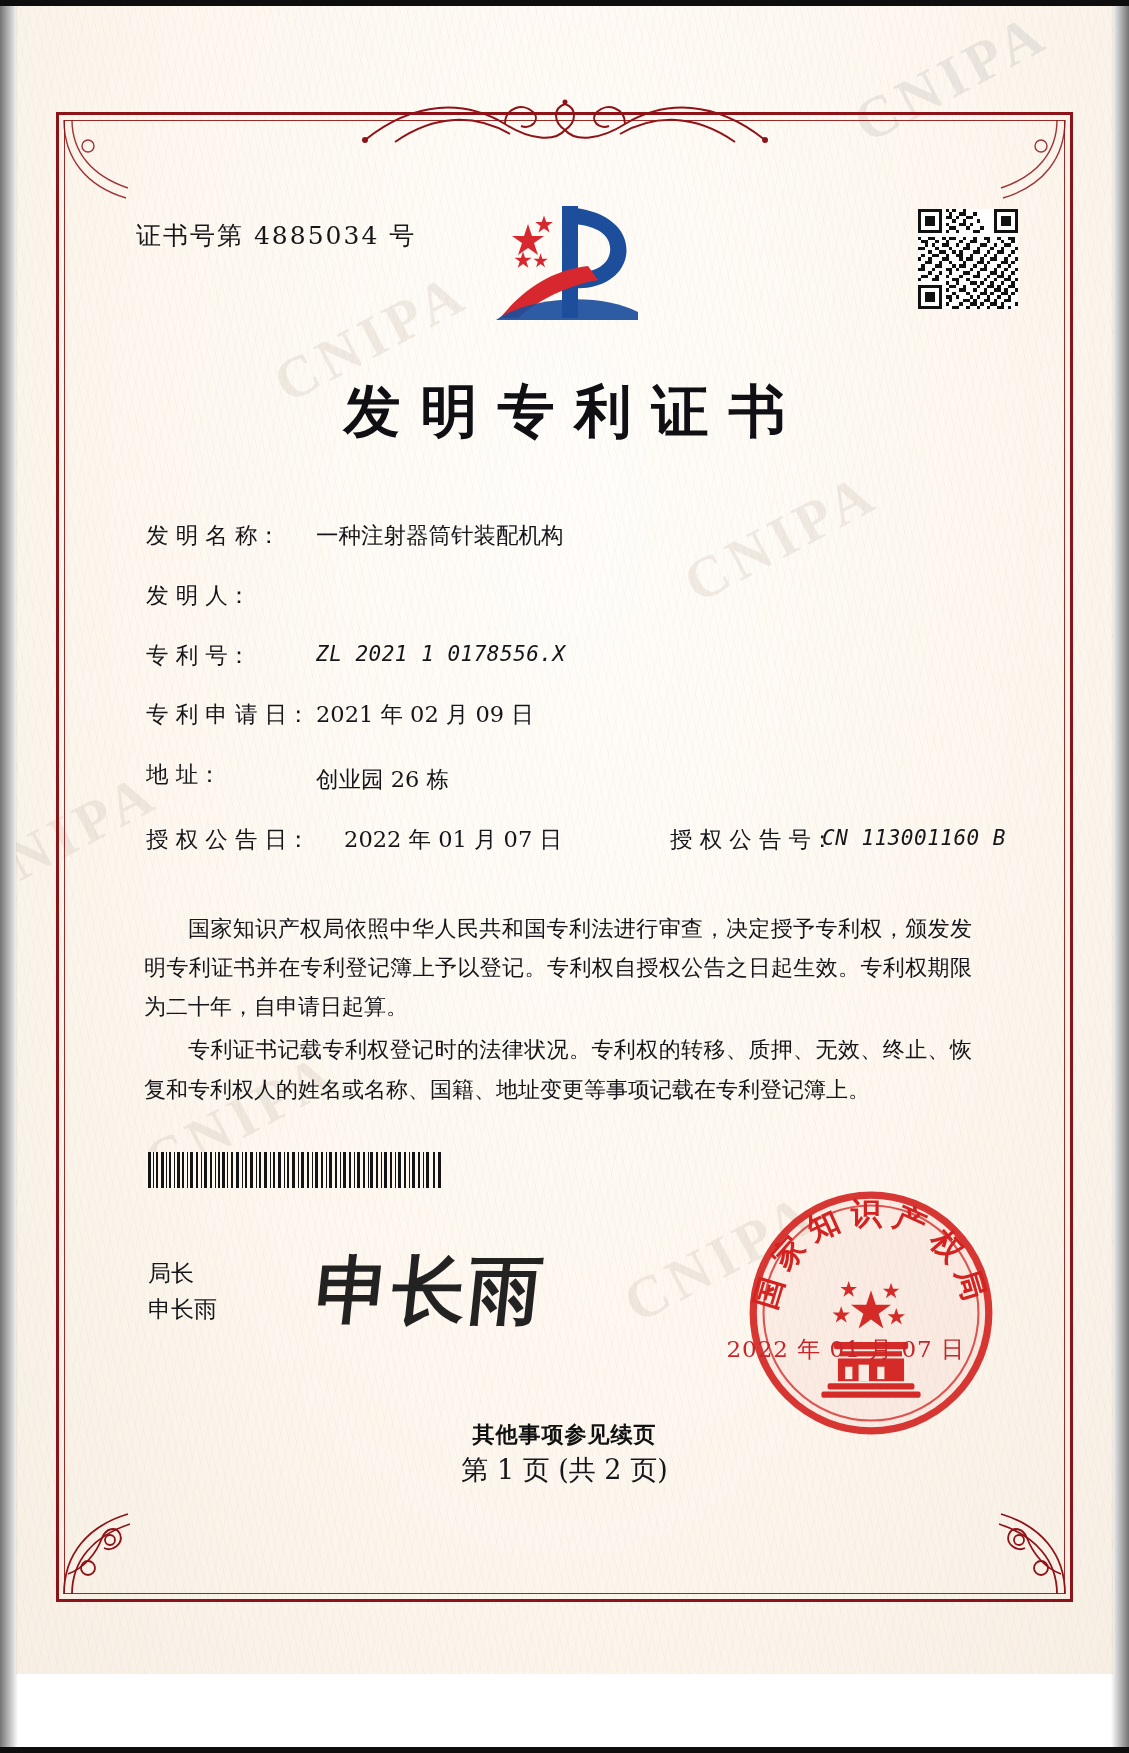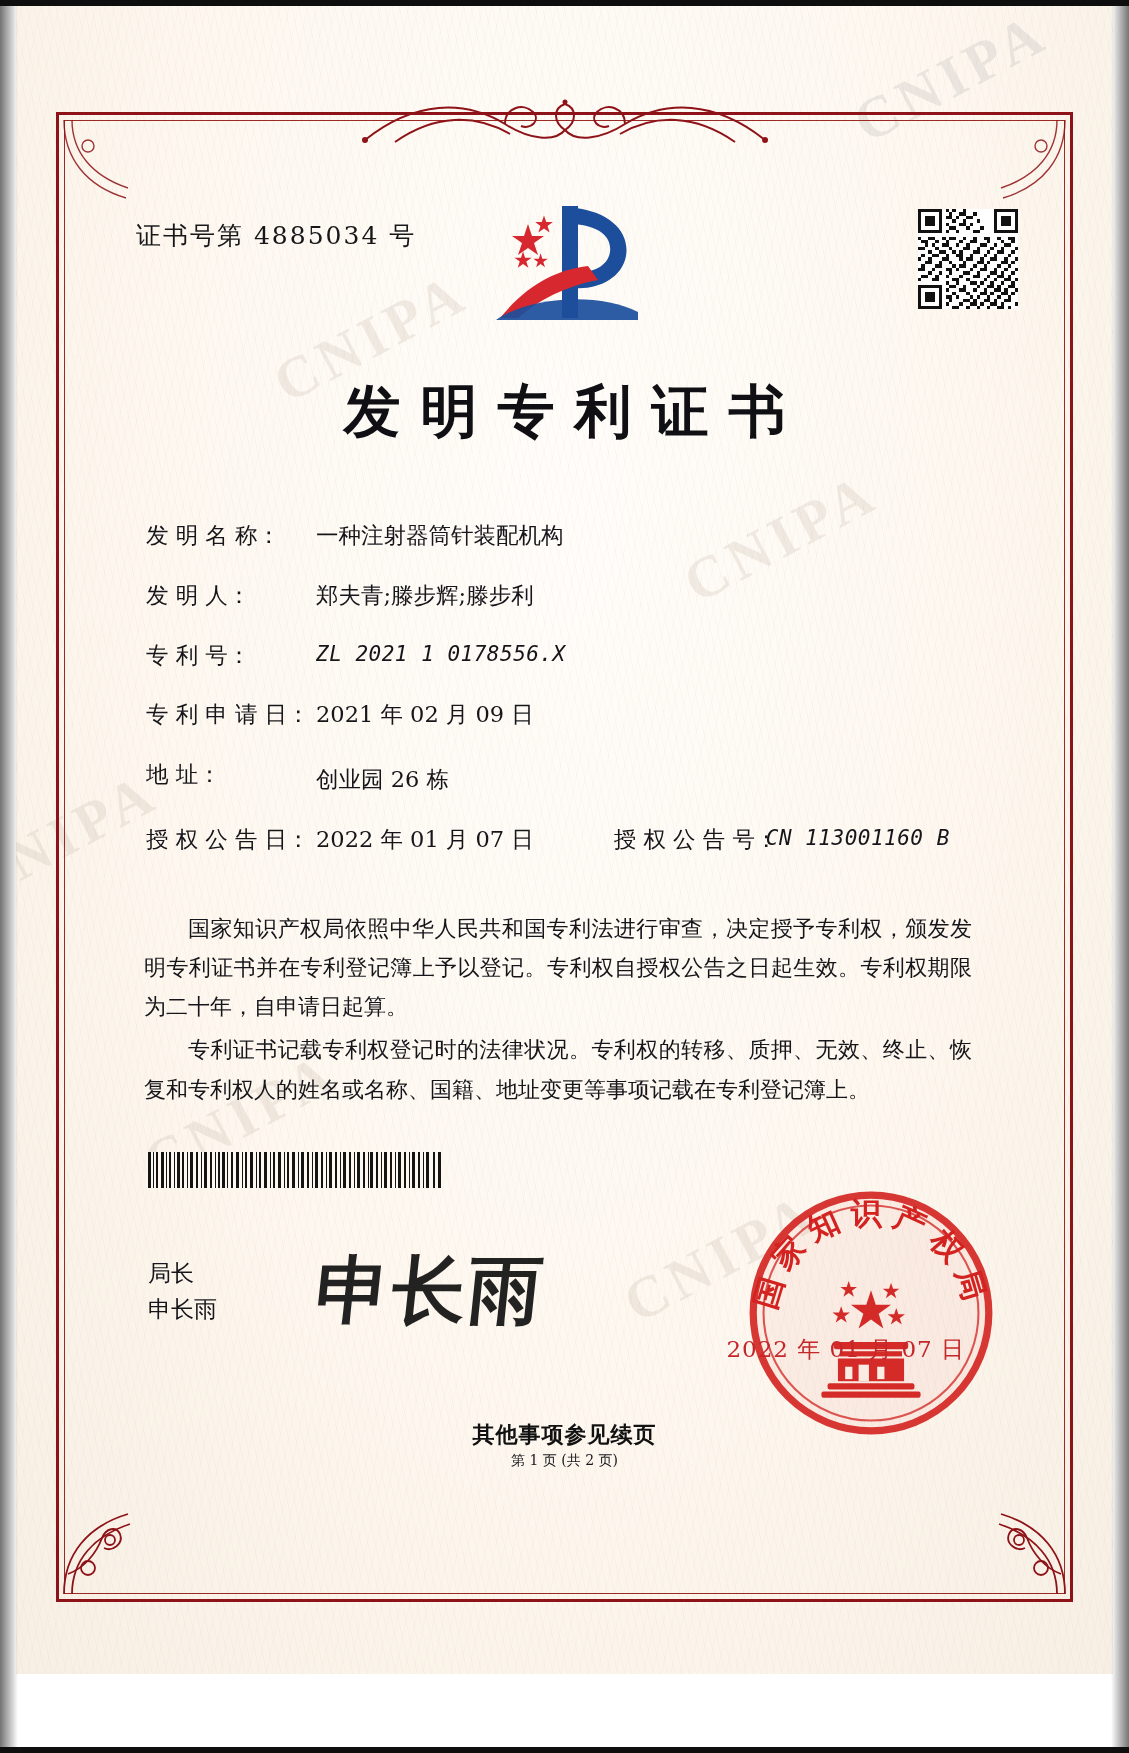--- a/index.html
+++ b/index.html
@@ -179,20 +179,21 @@
     top: 515px;
     width: 860px;
     font-size: 22.5px;
     color: #15151a;
     line-height: 1.5;
   }
   .row {
     display: flex;
     align-items: flex-start;
     margin-bottom: 26px;
+    justify-content: space-between;
   }
   .lbl {
     width: 168px;
     flex: 0 0 168px;
     display: flex;
     justify-content: space-between;
     white-space: nowrap;
   }
   .val {
     flex: 1;
@@ -282,21 +283,21 @@
     z-index: 9;
     font-family: "DejaVu Serif", serif;
   }
 
   .page-no {
     position: absolute;
     left: 0;
     right: 0;
     top: 1448px;
     text-align: center;
-    font-size: 14px;
+    font-size: 27px;
     color: #15151a;
   }
 
   .footer-note {
     position: absolute;
     left: 0;
     right: 0;
     top: 1420px;
     text-align: center;
     font-size: 22px;
@@ -603,21 +604,20 @@
 
     <div class="fields">
 
       <div class="row">
         <div class="lbl">发 明 名 称：</div>
         <div class="val">一种注射器筒针装配机构</div>
       </div>
 
       <div class="row">
         <div class="lbl">发    明    人：</div>
-        <div class="val">郑夫青;滕步辉;滕步利</div>
       </div>
 
       <div class="row">
         <div class="lbl">专    利    号：</div>
         <div class="val mono">ZL 2021 1 0178556.X</div>
       </div>
 
       <div class="row">
         <div class="lbl">专 利 申 请 日：</div>
         <div class="val">2021 年 02 月 09 日</div>

